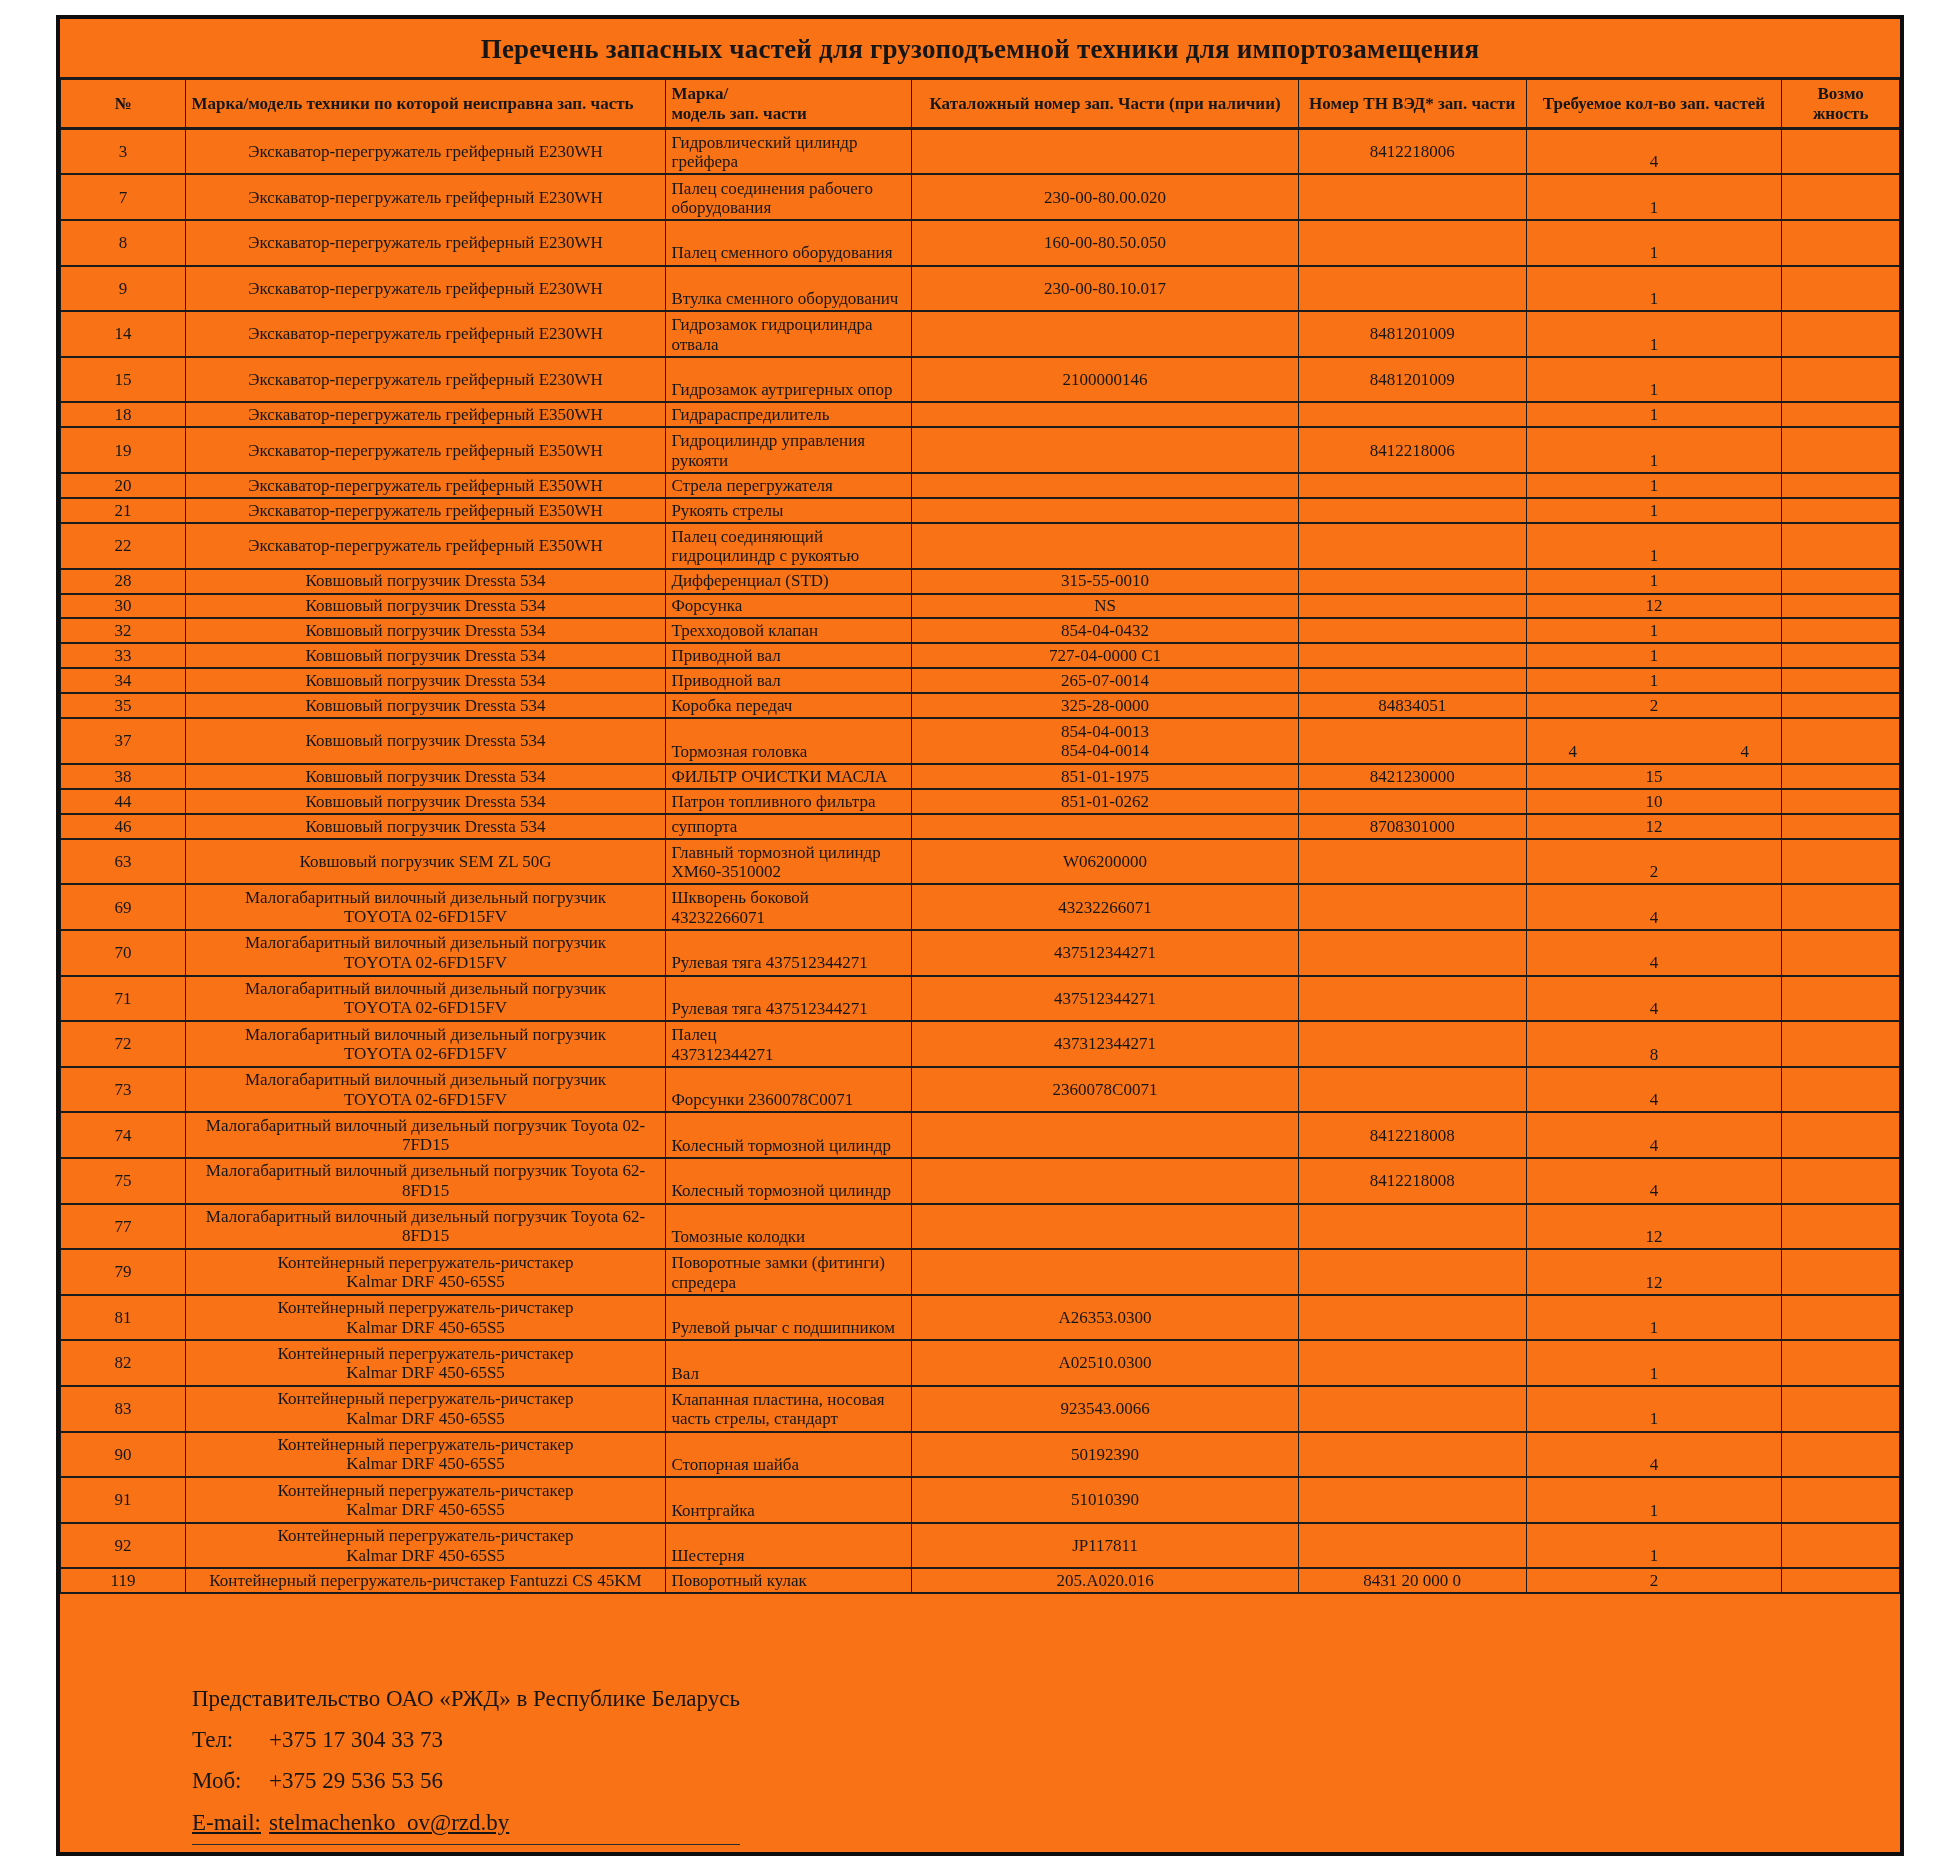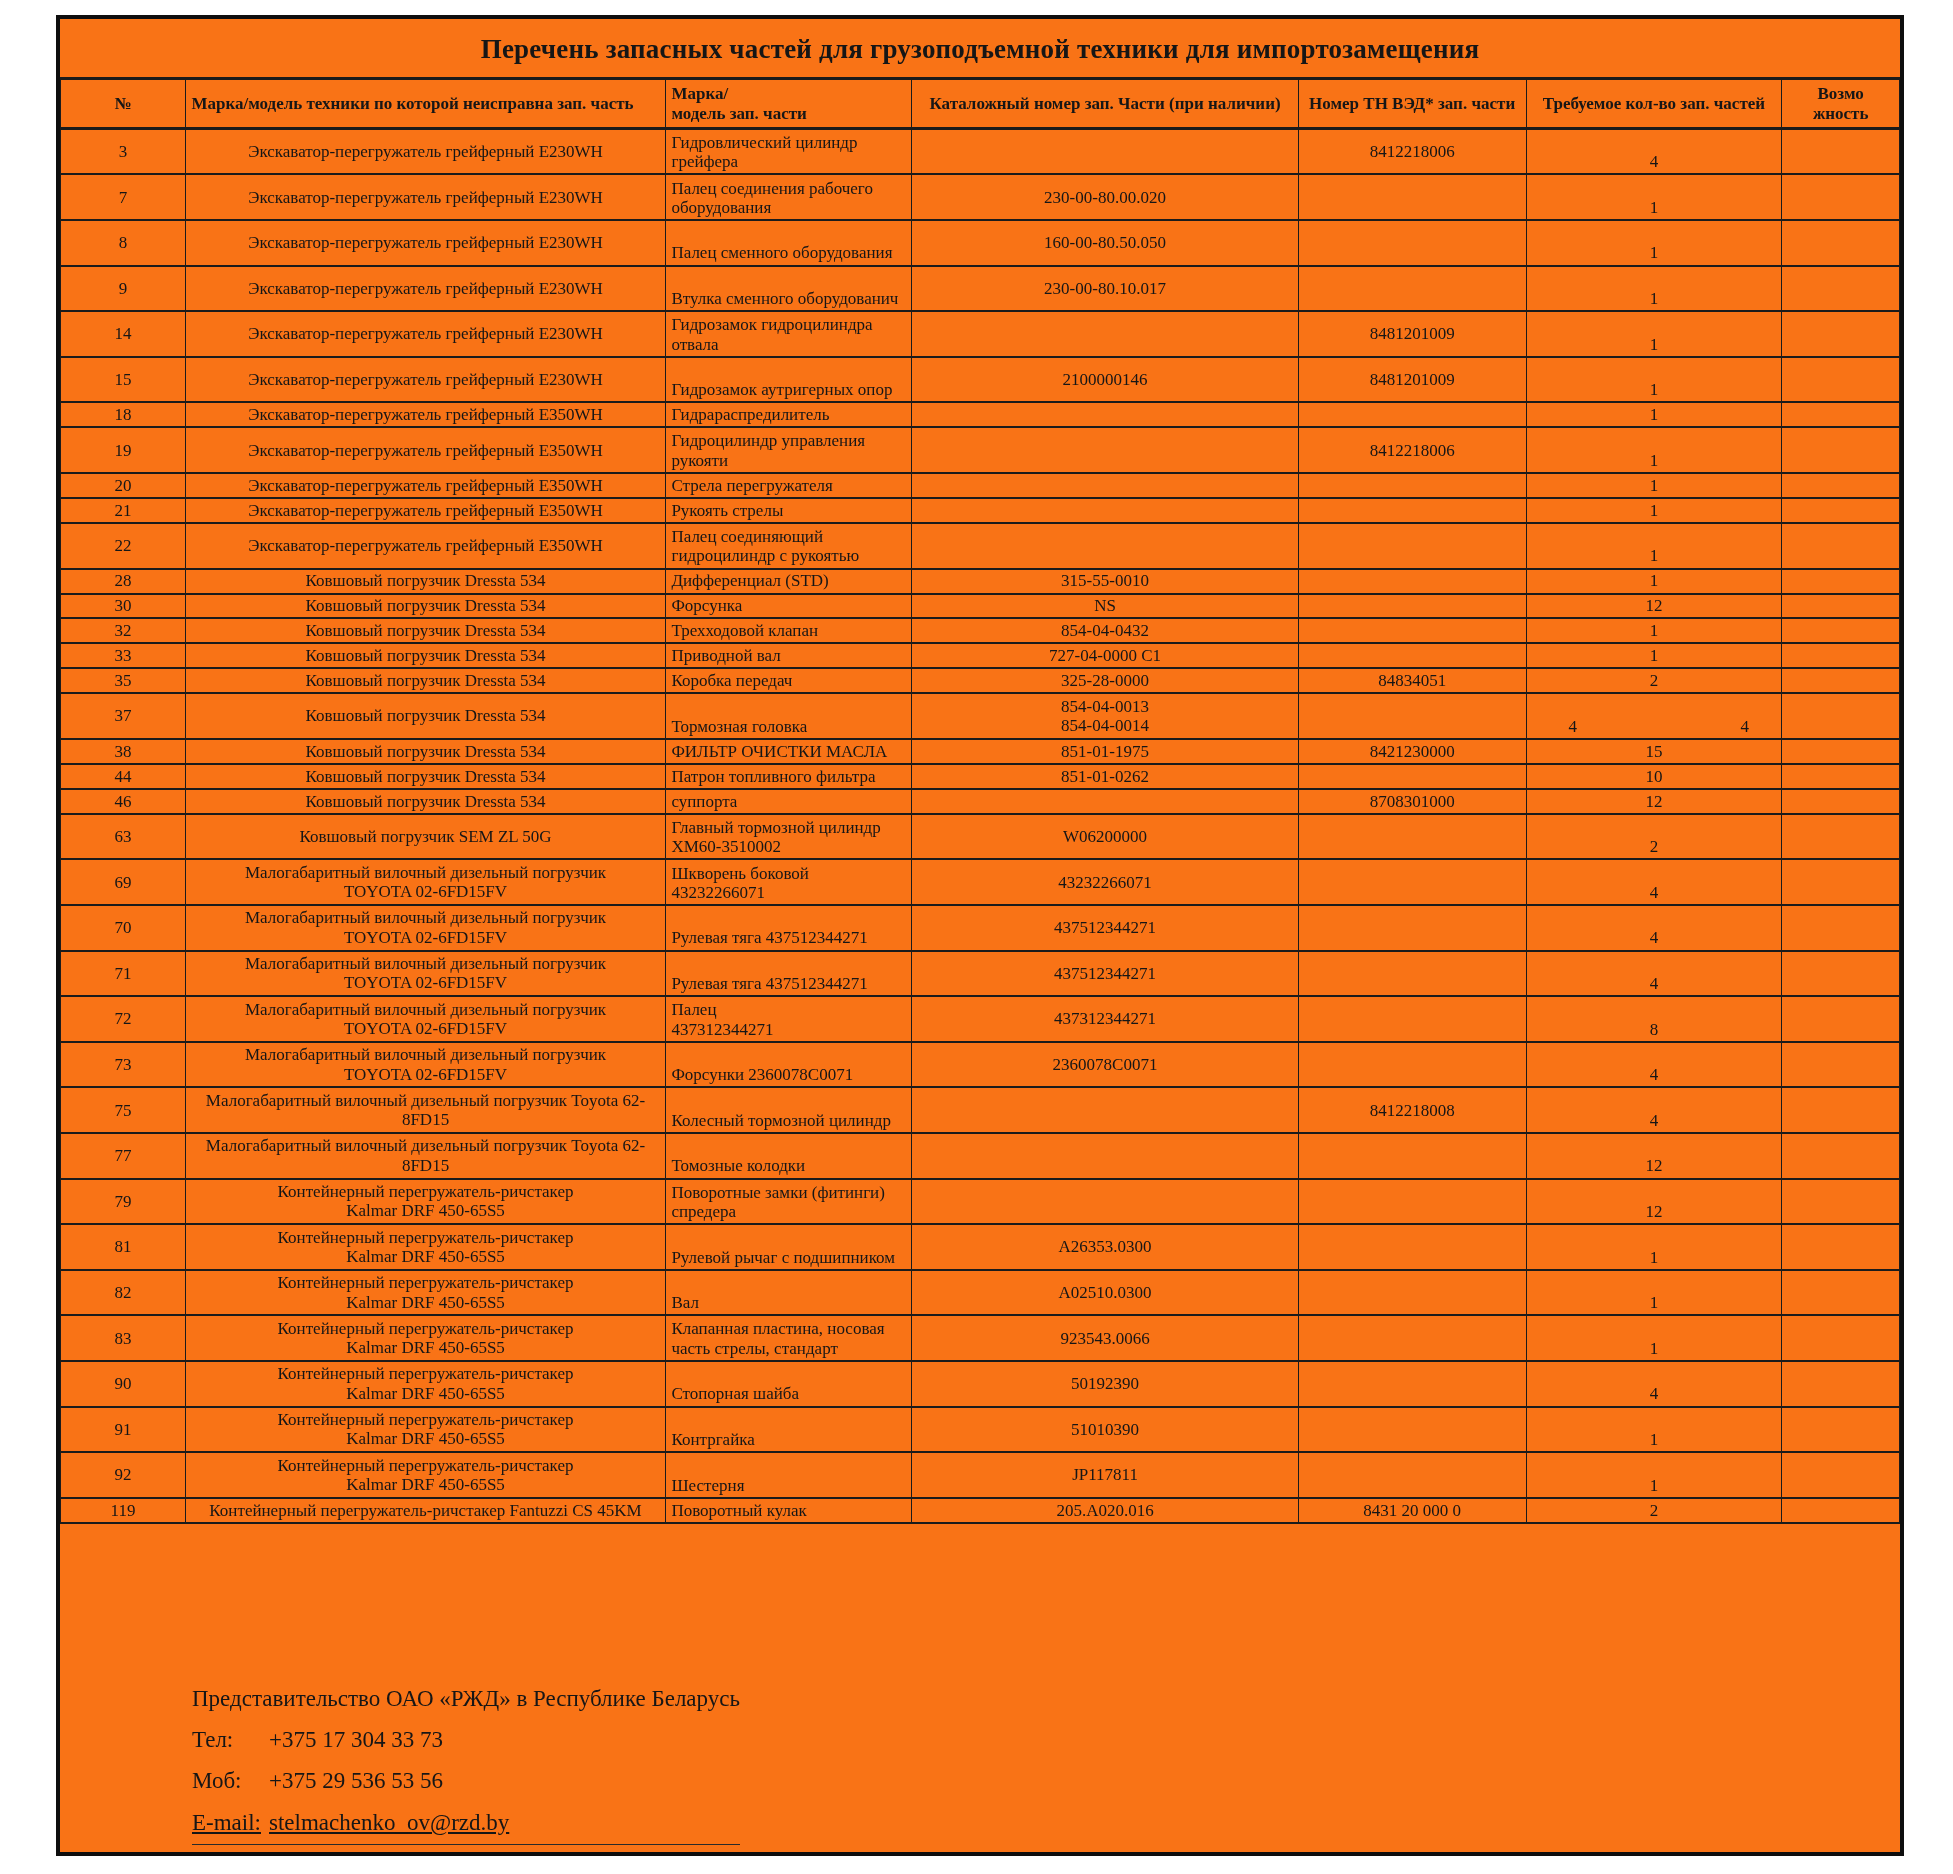--- a/index.html
+++ b/index.html
@@ -240,20 +240,29 @@
         <tr class="short">
       <td class="c-num">33</td>
       <td class="c-model">Ковшовый погрузчик Dressta 534</td>
       <td class="c-part">Приводной вал</td>
       <td class="c-cat">727-04-0000 C1</td>
       <td class="c-ved"></td>
       <td class="c-qty">1</td>
       <td class="c-poss"></td>
     </tr>
         <tr class="short">
+      <td class="c-num">34</td>
+      <td class="c-model">Ковшовый погрузчик Dressta 534</td>
+      <td class="c-part">Приводной вал</td>
+      <td class="c-cat">265-07-0014</td>
+      <td class="c-ved"></td>
+      <td class="c-qty">1</td>
+      <td class="c-poss"></td>
+    </tr>
+        <tr class="short">
       <td class="c-num">35</td>
       <td class="c-model">Ковшовый погрузчик Dressta 534</td>
       <td class="c-part">Коробка передач</td>
       <td class="c-cat">325-28-0000</td>
       <td class="c-ved">84834051</td>
       <td class="c-qty">2</td>
       <td class="c-poss"></td>
     </tr>
         <tr class="tall">
       <td class="c-num">37</td>
@@ -349,20 +358,29 @@
       <td class="c-qty">8</td>
       <td class="c-poss"></td>
     </tr>
         <tr class="tall">
       <td class="c-num">73</td>
       <td class="c-model">Малогабаритный вилочный дизельный погрузчик
 TOYOTA 02-6FD15FV</td>
       <td class="c-part">Форсунки 2360078C0071</td>
       <td class="c-cat">2360078C0071</td>
       <td class="c-ved"></td>
+      <td class="c-qty">4</td>
+      <td class="c-poss"></td>
+    </tr>
+        <tr class="tall">
+      <td class="c-num">74</td>
+      <td class="c-model">Малогабаритный вилочный дизельный погрузчик Toyota 02-7FD15</td>
+      <td class="c-part">Колесный тормозной цилиндр</td>
+      <td class="c-cat"></td>
+      <td class="c-ved">8412218008</td>
       <td class="c-qty">4</td>
       <td class="c-poss"></td>
     </tr>
         <tr class="tall">
       <td class="c-num">75</td>
       <td class="c-model">Малогабаритный вилочный дизельный погрузчик  Toyota 62-8FD15</td>
       <td class="c-part">Колесный тормозной цилиндр</td>
       <td class="c-cat"></td>
       <td class="c-ved">8412218008</td>
       <td class="c-qty">4</td>

